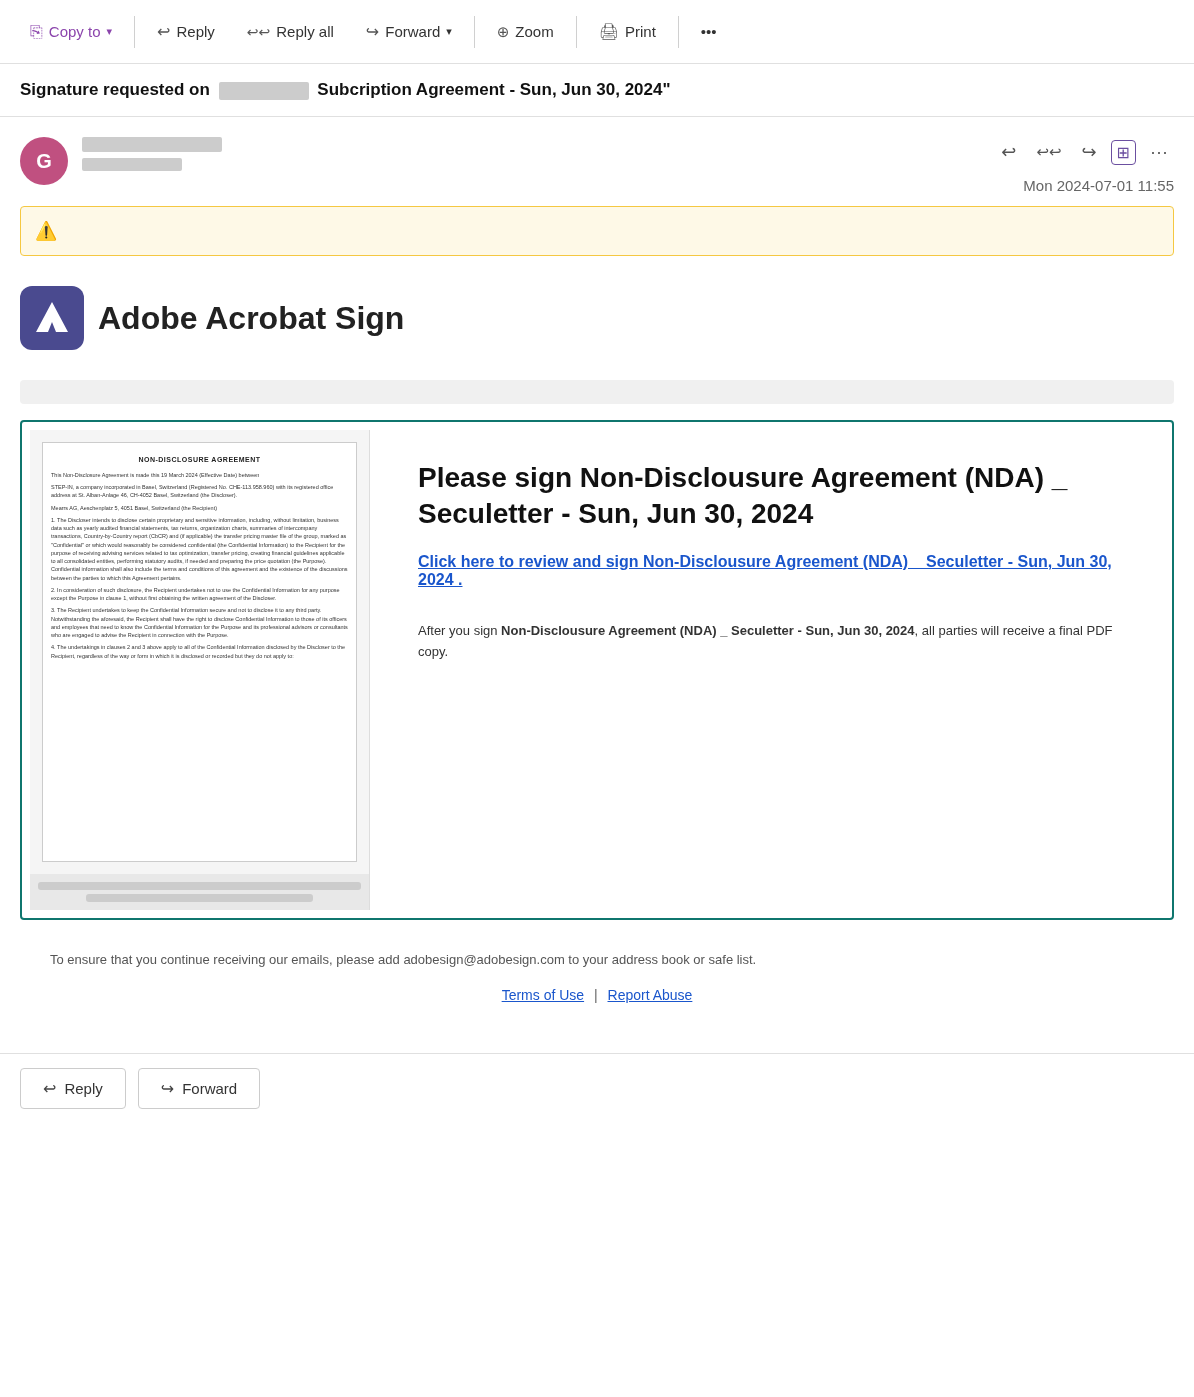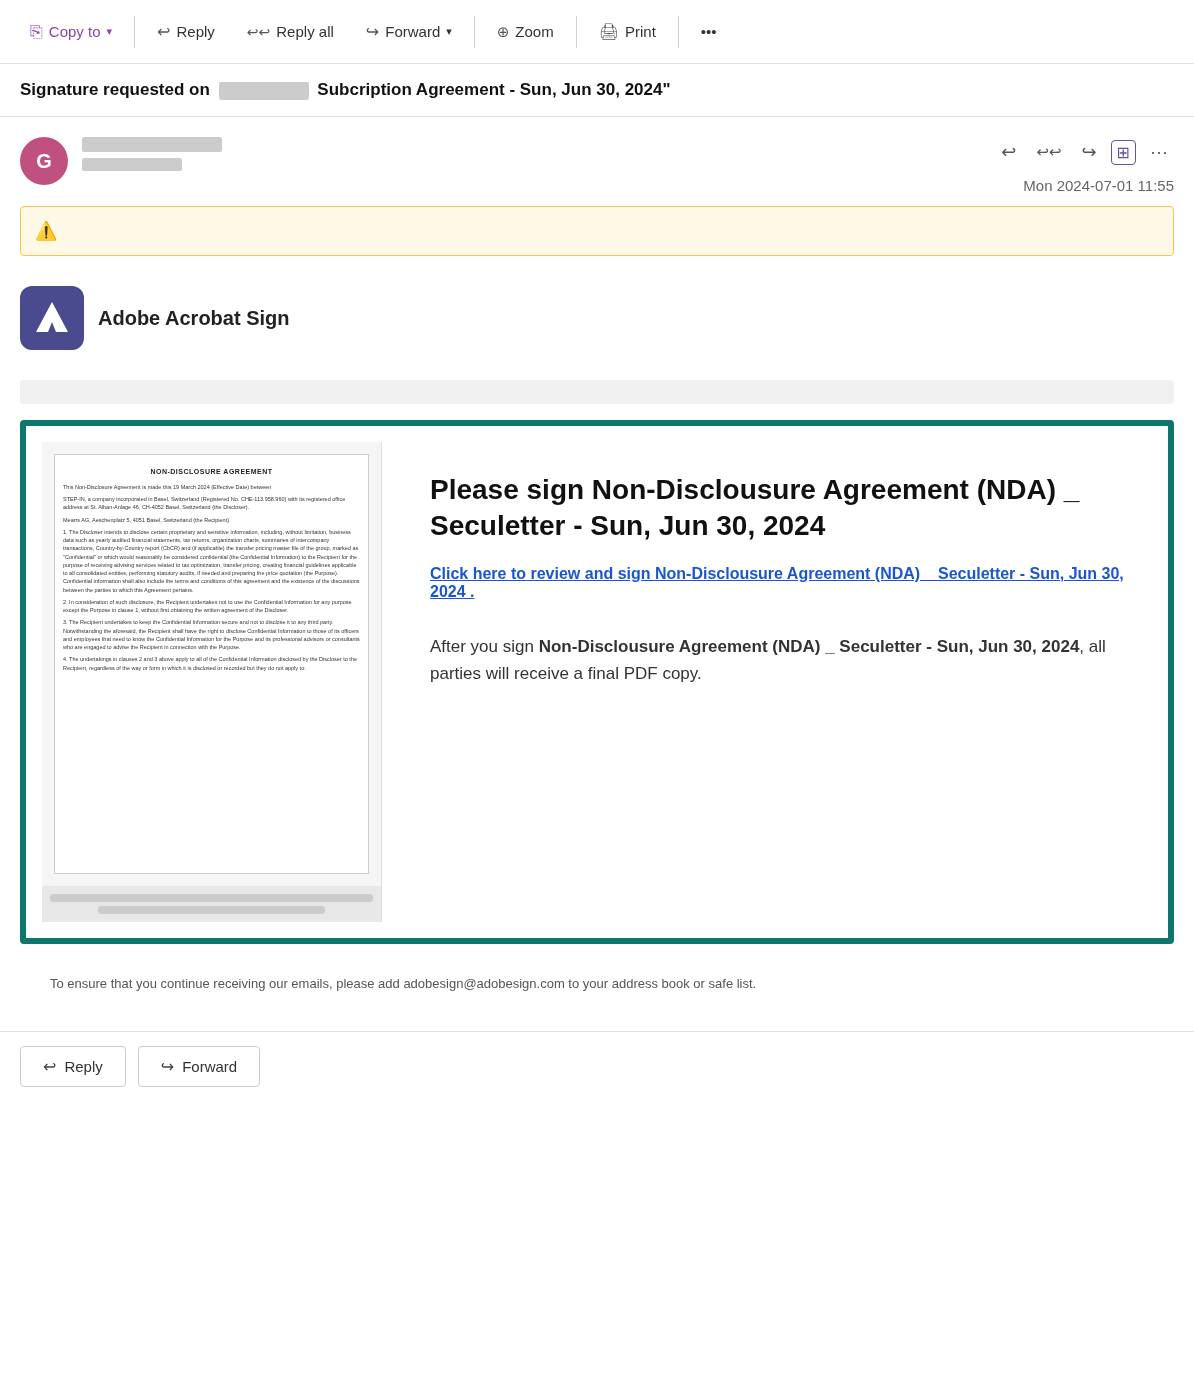--- a/index.html
+++ b/index.html
@@ -191,32 +191,32 @@
       background: #4a4a8f;
       border-radius: 12px;
       display: flex;
       align-items: center;
       justify-content: center;
       color: #fff;
       font-size: 32px;
       font-weight: bold;
     }
     .adobe-logo-text {
-      font-size: 20px;
+      font-size: 32px;
       font-weight: 600;
       color: #222;
     }
 
     
     .sign-section {
       display: flex;
       gap: 24px;
-      border: 6px solid #0f766e;
-      border-radius: 4px;
-      padding: 16px;
+      border: 2px solid #0f766e;
+      border-radius: 4px;
+      padding: 8px;
       margin-bottom: 30px;
       overflow: hidden;
     }
     .doc-preview {
       width: 340px;
       flex-shrink: 0;
       background: #f5f5f5;
       border-right: 1px solid #ddd;
       display: flex;
       flex-direction: column;
@@ -269,21 +269,21 @@
     .sign-link {
       color: #1a56cc;
       text-decoration: underline;
       font-size: 16px;
       font-weight: 600;
       display: block;
       margin-bottom: 32px;
       cursor: pointer;
     }
     .sign-description {
-      font-size: 17px;
+      font-size: 13px;
       color: #333;
       line-height: 1.6;
     }
     .sign-description strong {
       font-weight: 700;
     }
 
     
     .email-footer-text {
       font-size: 13px;
@@ -448,20 +448,25 @@
         <a class="sign-link">Click here to review and sign Non-Disclousure Agreement (NDA) _ Seculetter - Sun, Jun 30, 2024 .</a>
         <div class="sign-description">
           <span>After you sign </span><strong>Non-Disclousure Agreement (NDA) _ Seculetter - Sun, Jun 30, 2024</strong><span>, all parties will receive a final PDF copy.</span>
         </div>
       </div>
 
     </div>
 
     <div class="email-footer-text">To ensure that you continue receiving our emails, please add adobesign@adobesign.com to your address book or safe list.</div>
 
+    <div class="email-footer-links">
+      <a class="footer-link">Terms of Use</a>
+      <span class="footer-separator">|</span>
+      <a class="footer-link">Report Abuse</a>
+    </div>
 
   </div>
 </div>
 
 <div class="bottom-action-bar">
   <button class="bottom-btn">
     <span class="btn-icon">↩</span>
     <span class="btn-label">Reply</span>
   </button>
   <button class="bottom-btn">

